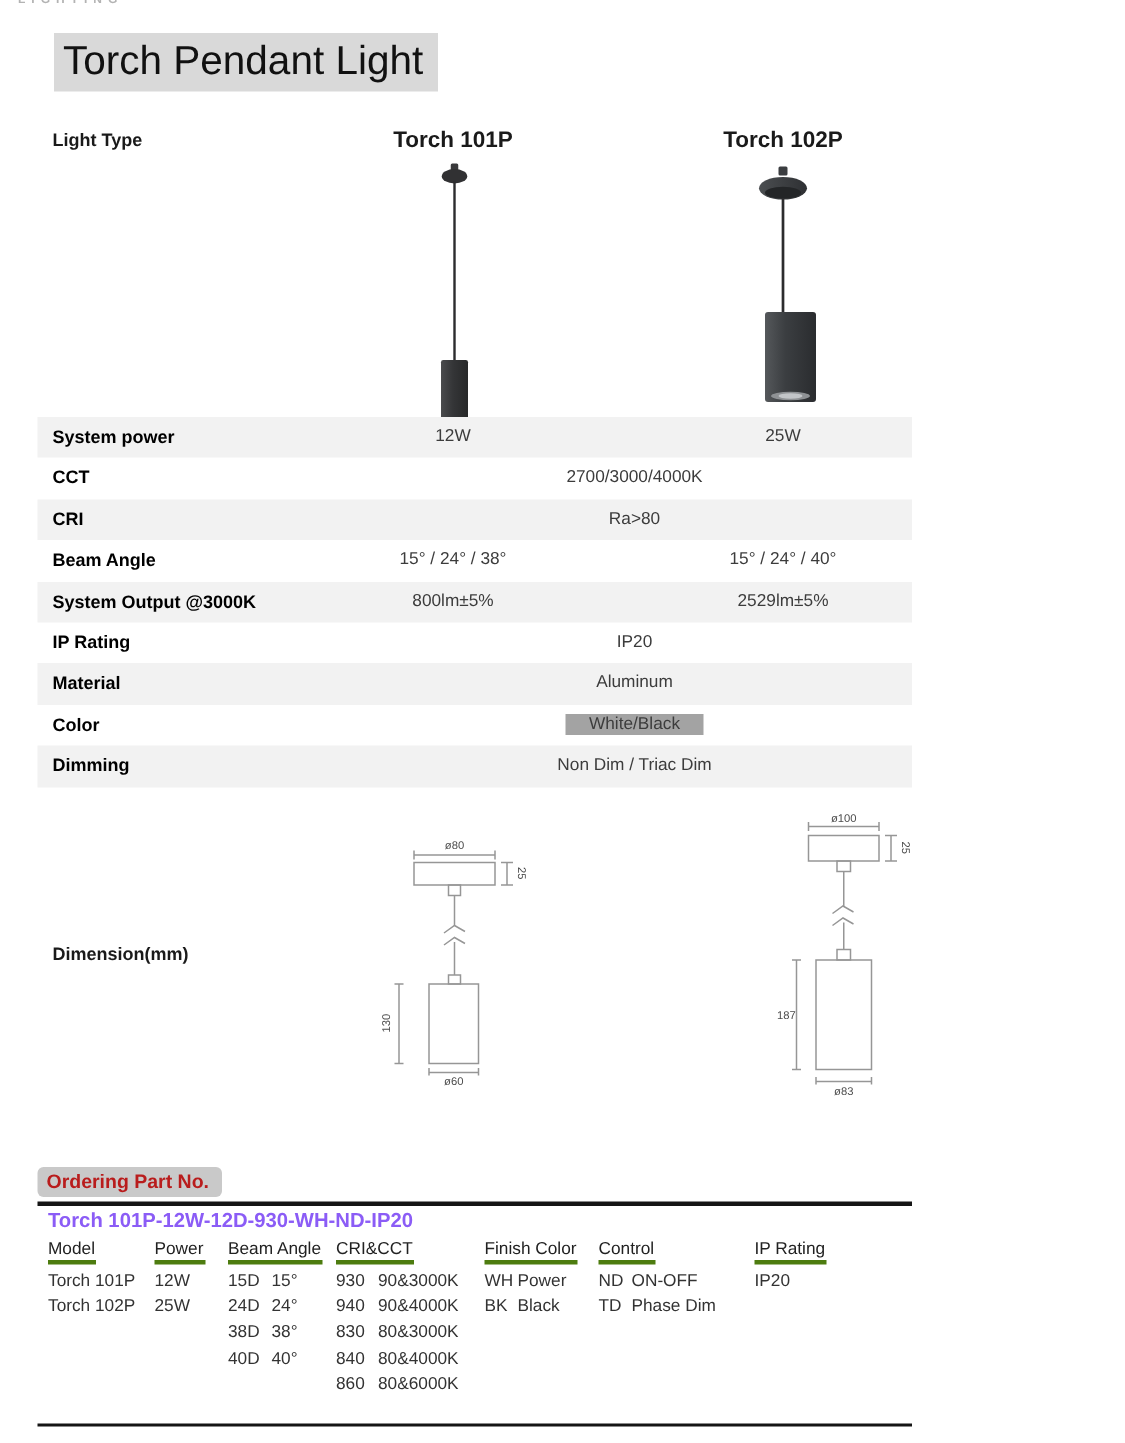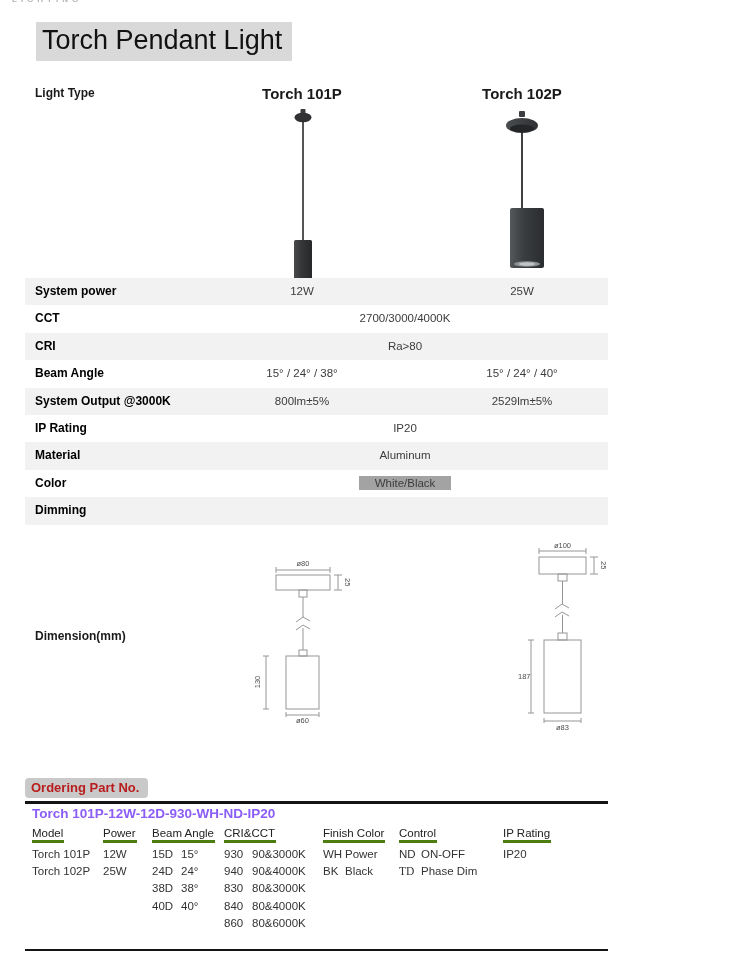--- a/index.html
+++ b/index.html
@@ -23,21 +23,21 @@
   
   .spec-table{position:absolute;left:25px;top:278px;width:700px;}
   .spec-row{position:relative;width:700px;height:27.4px;}
   .spec-row.gray{background:#f2f2f2;}
   .spec-label{position:absolute;left:10px;top:0;line-height:27.4px;
               font-size:12px;font-weight:bold;color:#000;}
   .spec-val{position:absolute;top:0;line-height:27.4px;font-size:11.5px;color:#3c3c3c;
             text-align:center;}
   .spec-val.v1{left:167px;width:220px;}
   .spec-val.v2{left:387px;width:220px;}
-  .spec-val.vspan{left:160px;width:440px;}
+  .spec-val.vspan{left:178px;width:440px;}
   .spec-val .hl{background:#a3a3a3;padding:1px 16px;}
 
   .dimension-label{position:absolute;left:35px;top:629px;font-size:12px;font-weight:bold;}
 
   .dim-svg{position:absolute;}
   .dim-svg path, .dim-svg rect, .dim-svg line{fill:none;stroke:#969696;stroke-width:1;}
   .dim-svg text{fill:#4d4d4d;font-size:7.5px;stroke:none;font-family:"Liberation Sans",sans-serif;}
 
   
   .ordering-heading{position:absolute;left:25px;top:778px;background:#c9c9c9;
@@ -132,20 +132,21 @@
       <div class="spec-row gray">
         <span class="spec-label">Material</span>
         <span class="spec-val vspan">Aluminum</span>
       </div>
       <div class="spec-row">
         <span class="spec-label">Color</span>
         <span class="spec-val vspan"><span class="hl">White/Black</span></span>
       </div>
       <div class="spec-row gray">
         <span class="spec-label">Dimming</span>
+        <span class="spec-val vspan">Non Dim / Triac Dim</span>
       </div>
     </div>
 
   <div class="dimension-label">Dimension(mm)</div>
 
   <svg class="dim-svg" style="left:252px;top:556px;" width="105" height="168" viewBox="0 0 105 168">
     <text x="51" y="10" text-anchor="middle">ø80</text>
     <path d="M24 11 v6 M78 11 v6 M24 14 h54"></path>
     <rect x="24" y="19" width="54" height="15"></rect>
     <path d="M82 19 h8 M82 34 h8 M86 19 v15"></path>
@@ -210,21 +211,21 @@
         <div class="ord-row"><span class="ord-code" style="min-width: 28px;">860</span><span>80&amp;6000K</span></div>
       </div>
       <div class="ord-col" style="left: 323px;">
         <div><span class="ord-header">Finish Color</span></div>
         <div class="ord-row"><span class="ord-code" style="min-width: 22px;">WH</span><span>Power</span></div>
         <div class="ord-row"><span class="ord-code" style="min-width: 22px;">BK</span><span>Black</span></div>
       </div>
       <div class="ord-col" style="left: 399px;">
         <div><span class="ord-header">Control</span></div>
         <div class="ord-row"><span class="ord-code" style="min-width: 22px;">ND</span><span>ON-OFF</span></div>
-        <div class="ord-row"><span class="ord-code" style="min-width: 22px; font-family: Liberation Serif, serif;">TD</span><span>Phase Dim</span></div>
+        <div class="ord-row"><span class="ord-code" style="min-width: 22px;">TD</span><span>Phase Dim</span></div>
       </div>
       <div class="ord-col" style="left: 503px;">
         <div><span class="ord-header">IP Rating</span></div>
         <div class="ord-row">IP20</div>
       </div>
     </div>
 
   <div class="bottom-rule"></div>
 </div>
 

